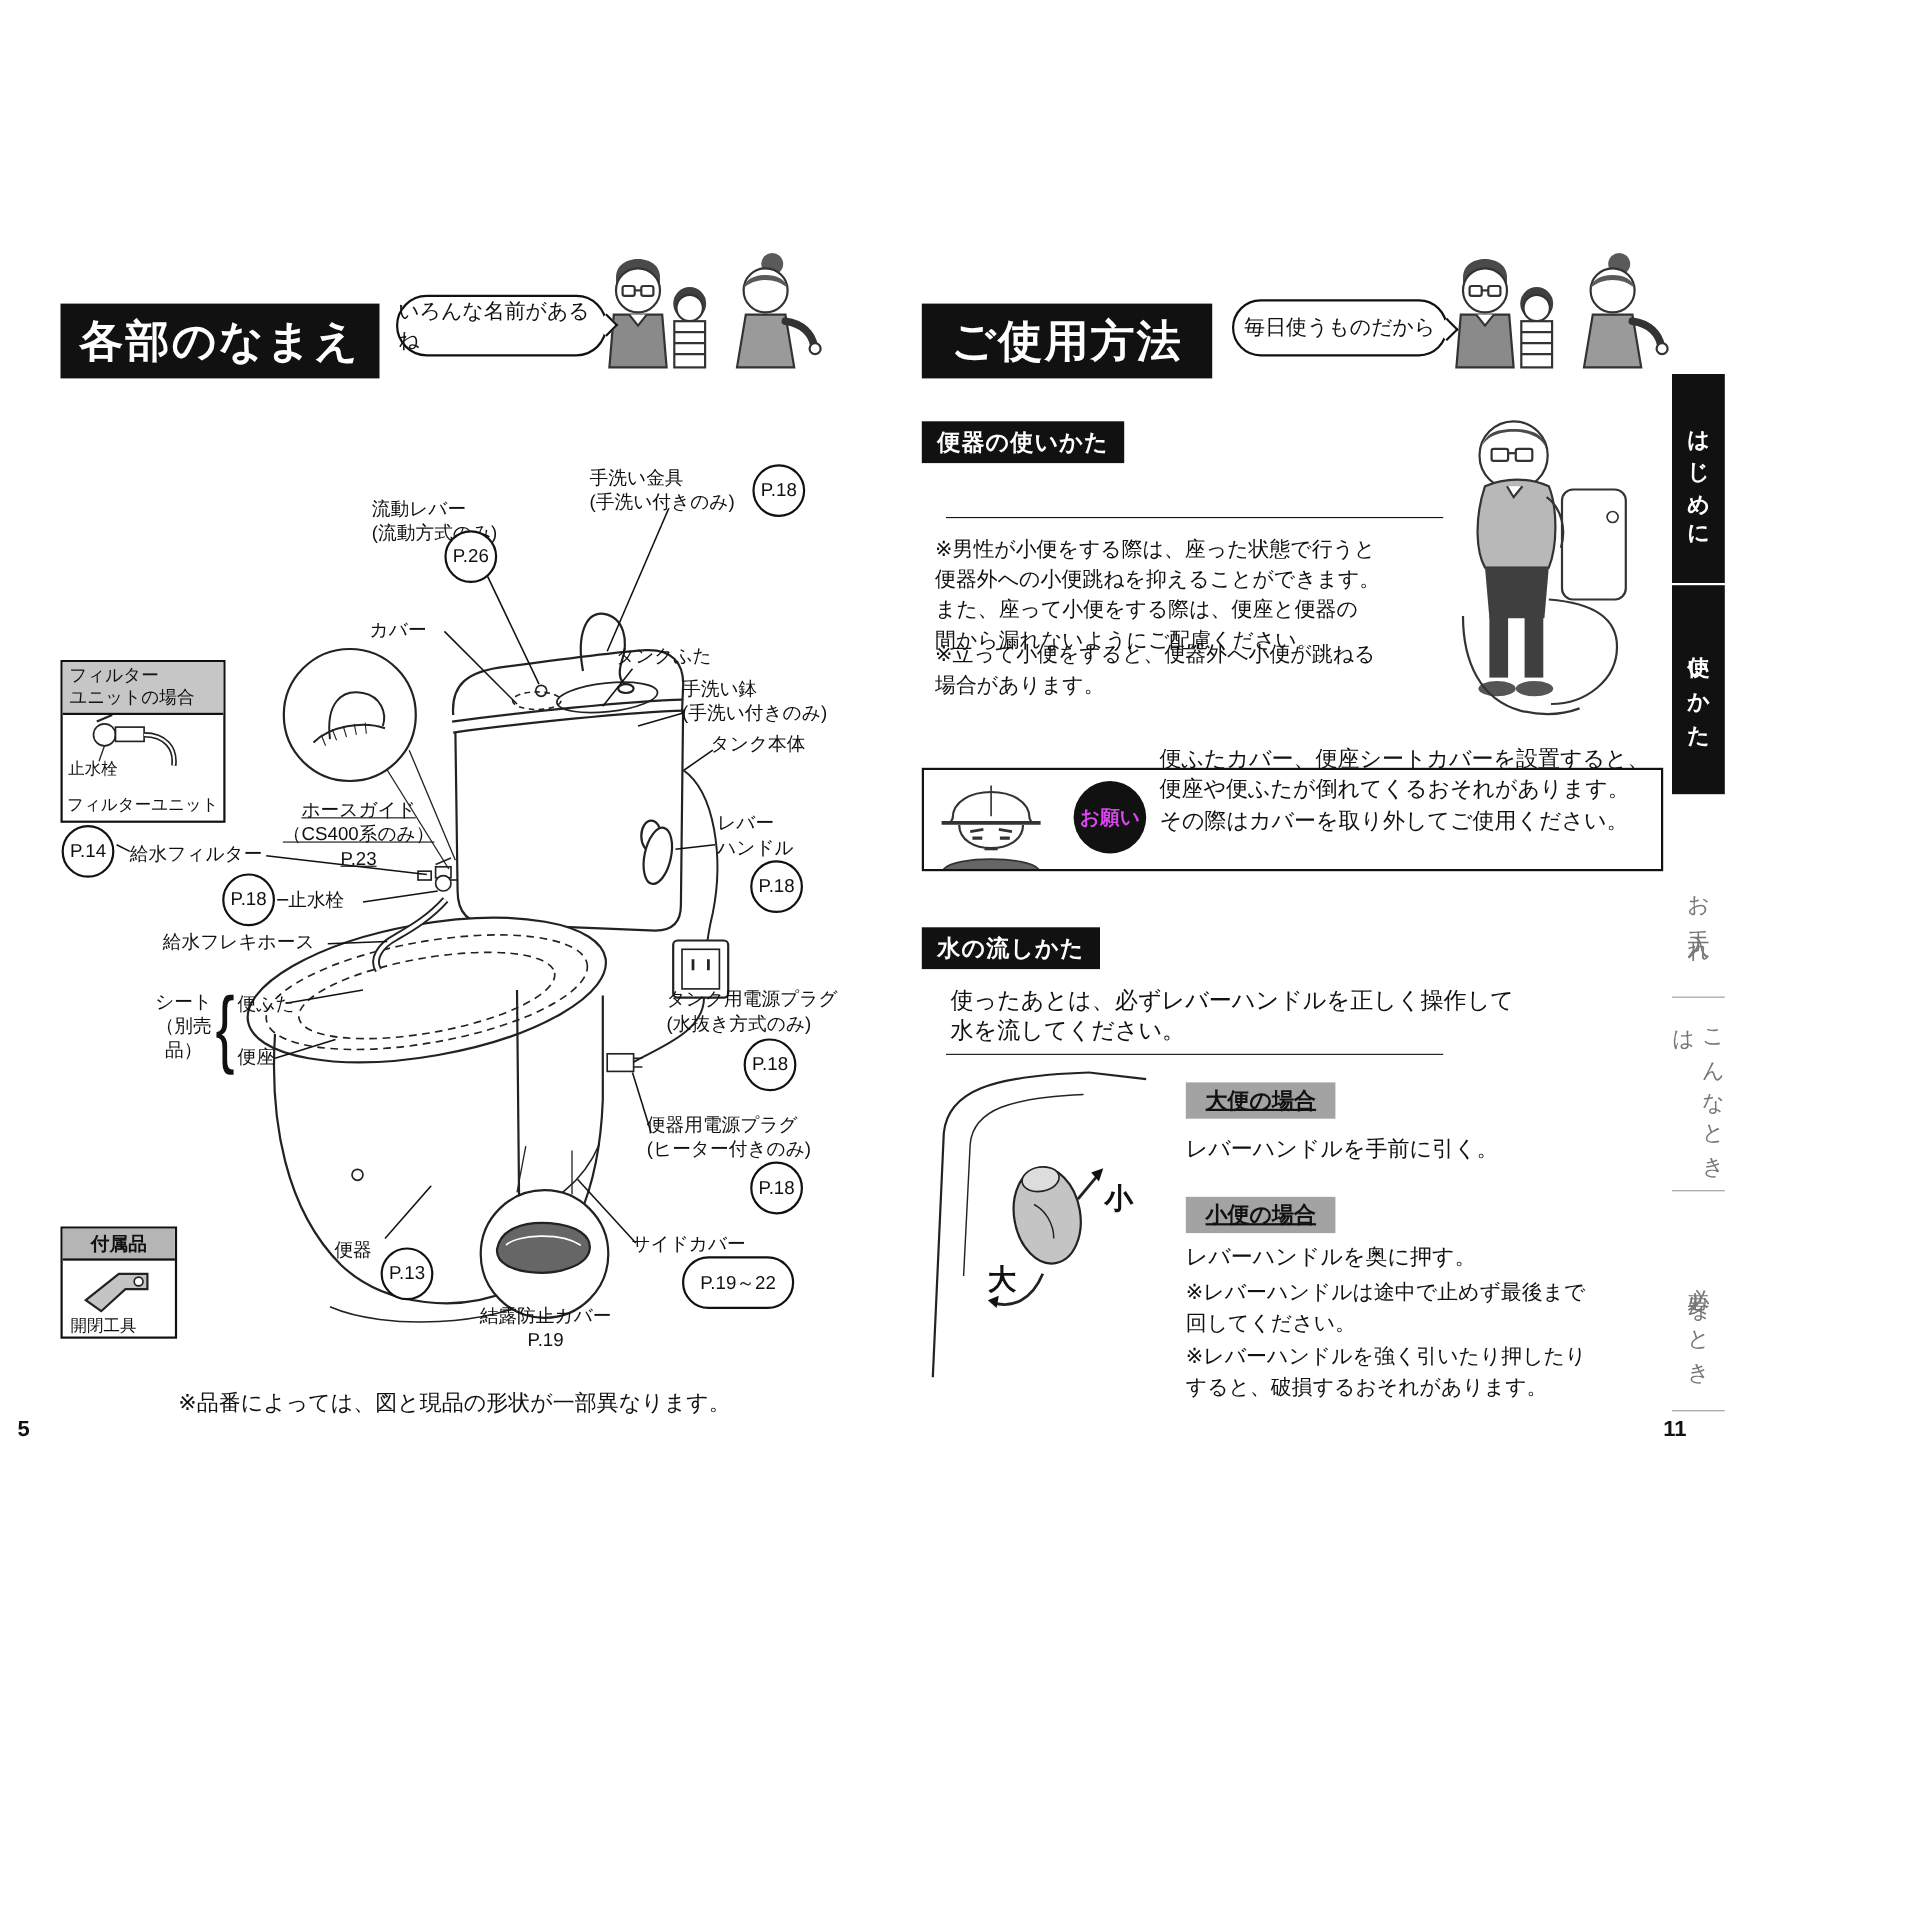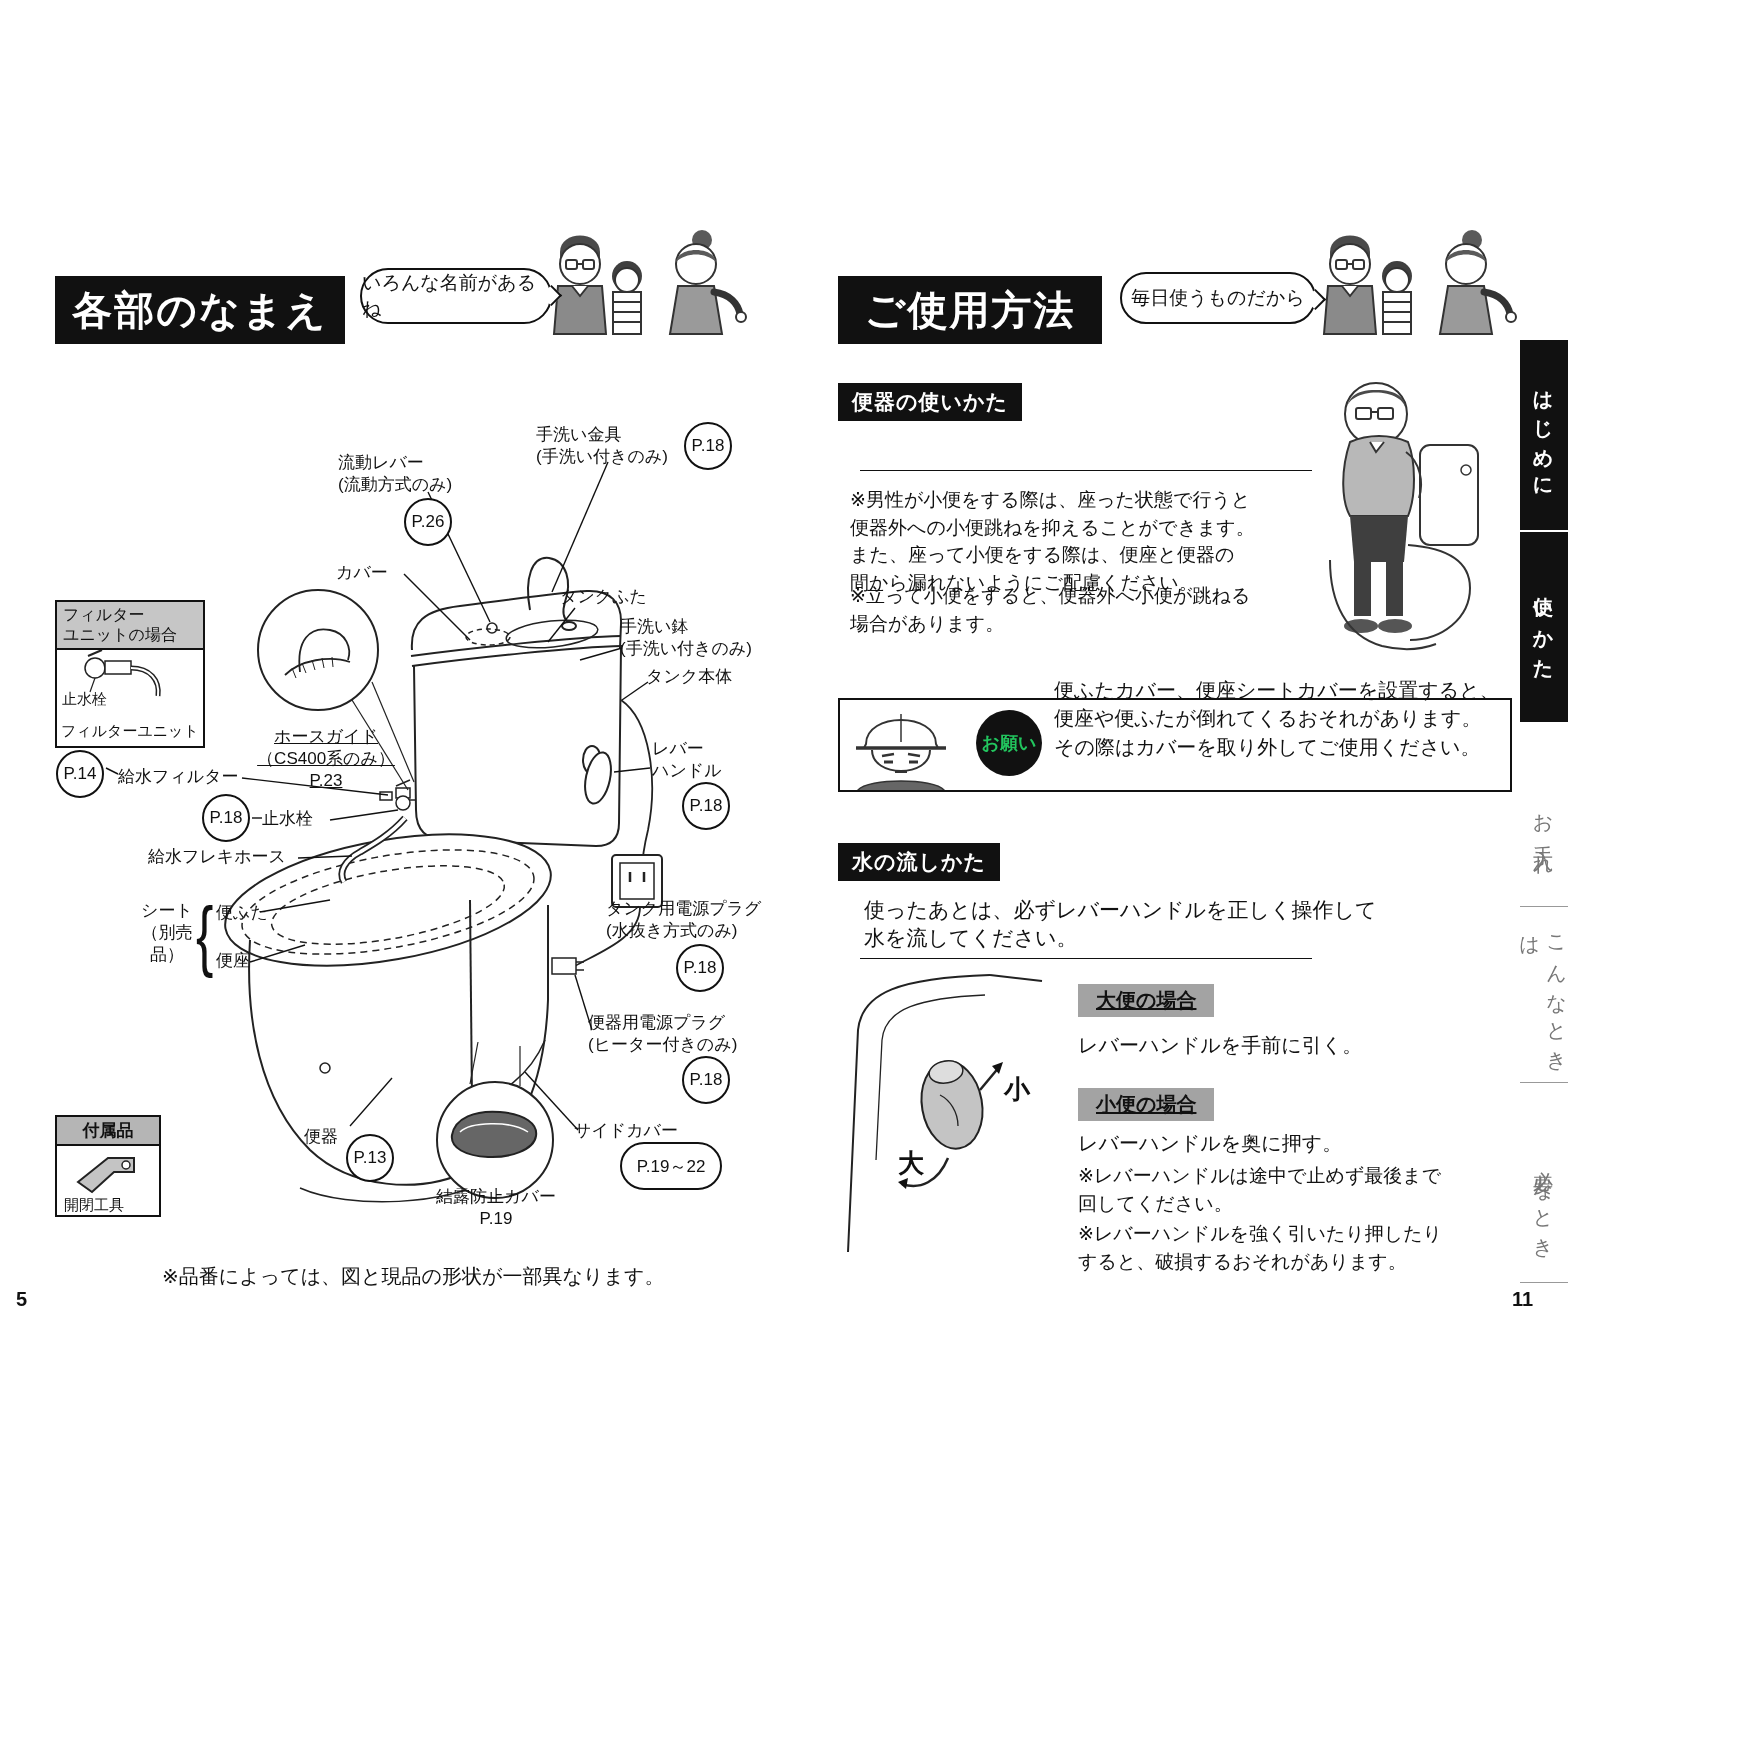--- a/index.html
+++ b/index.html
@@ -22,21 +22,21 @@
   .vtab { position:absolute; width:48px; writing-mode:vertical-rl; display:flex; align-items:center; justify-content:center; font-size:20px; letter-spacing:6px; z-index:3; }
   .vtab.on { background:#111; color:#fff; font-weight:bold; }
   .vtab.off { color:#777; }
   .sline { position:absolute; width:48px; border-top:1.5px solid #999; z-index:3; }
   .box { position:absolute; border:2px solid #111; z-index:2; background:transparent; }
   .box-h { background:#c6c6c6; font-size:16px; line-height:1.25; padding:3px 6px; white-space:pre-line; border-bottom:2px solid #111; }
   .box-h2 { background:#b5b5b5; font-size:17px; font-weight:bold; text-align:center; padding:2px 4px; border-bottom:2px solid #111; }
   .box-lbl { position:absolute; font-size:15px; z-index:3; }
   .pgnum { position:absolute; font-size:20px; font-weight:bold; z-index:3; }
   .reqbox { position:absolute; border:2px solid #111; z-index:2; }
-  .onegai { position:absolute; width:66px; height:66px; border-radius:50%; background:#111; color:#22c55e; display:flex; align-items:center; justify-content:center; font-size:18px; font-weight:bold; z-index:3; }
+  .onegai { position:absolute; width:66px; height:66px; border-radius:50%; background:#111; color:#d946ef; display:flex; align-items:center; justify-content:center; font-size:18px; font-weight:bold; z-index:3; }
   .big-kanji { position:absolute; font-size:26px; font-weight:bold; z-index:3; }
   .brace { position:absolute; font-size:52px; font-weight:300; line-height:1; z-index:3; transform:scaleY(1.5); transform-origin:top; }
 </style>
 </head>
 <body>
 
 <div class="canvas">
 
   <svg class="art" width="1748" height="1748" viewBox="0 0 1748 1748">
 
@@ -218,21 +218,21 @@
     <div class="box-h2">付属品</div>
   </div>
   <span class="box-lbl" style="left:64px; top:1196px;">開閉工具</span>
 
   <div class="lbl" style="left:536px; top:424px; width:170px;">手洗い金具
 (手洗い付きのみ)</div>
   <div class="ref" style="left:684px; top:422px;">P.18</div>
 
   <div class="lbl" style="left:338px; top:452px; width:150px;">流動レバー
 (流動方式のみ)</div>
-  <div class="ref" style="left:404px; top:498px;">P.26</div>
+  <div class="ref" style="left:404px; top:482px;">P.26</div>
 
   <div class="lbl" style="left:336px; top:562px;">カバー</div>
   <div class="lbl" style="left:560px; top:586px;">タンクふた</div>
   <div class="lbl" style="left:620px; top:616px; width:175px;">手洗い鉢
 (手洗い付きのみ)</div>
   <div class="lbl" style="left:646px; top:666px;">タンク本体</div>
   <div class="lbl center" style="left:256px; top:726px; width:140px;text-decoration:underline;">ホースガイド
 （CS400系のみ）
 P.23</div>
 

